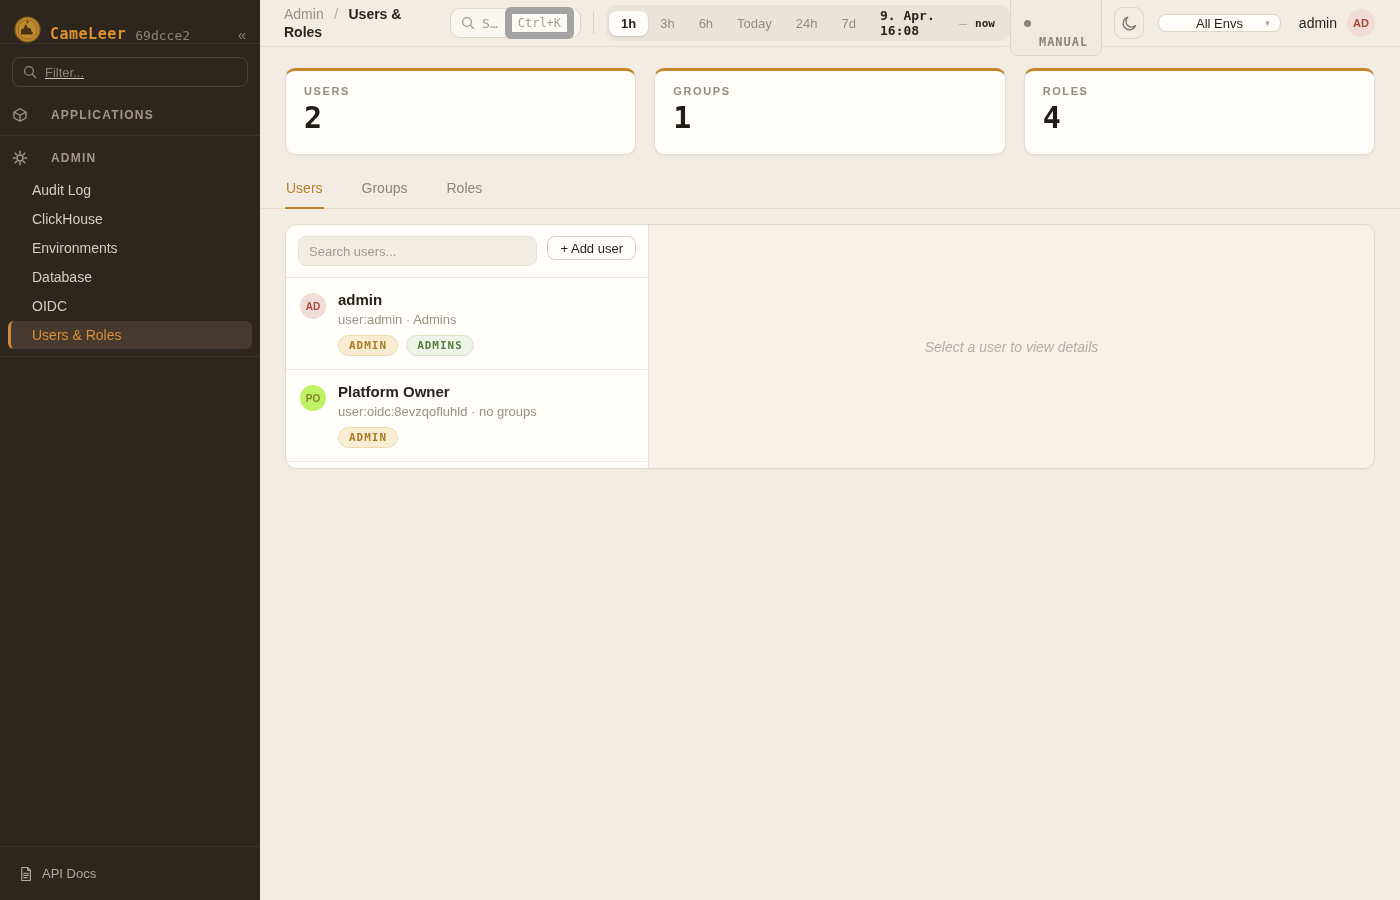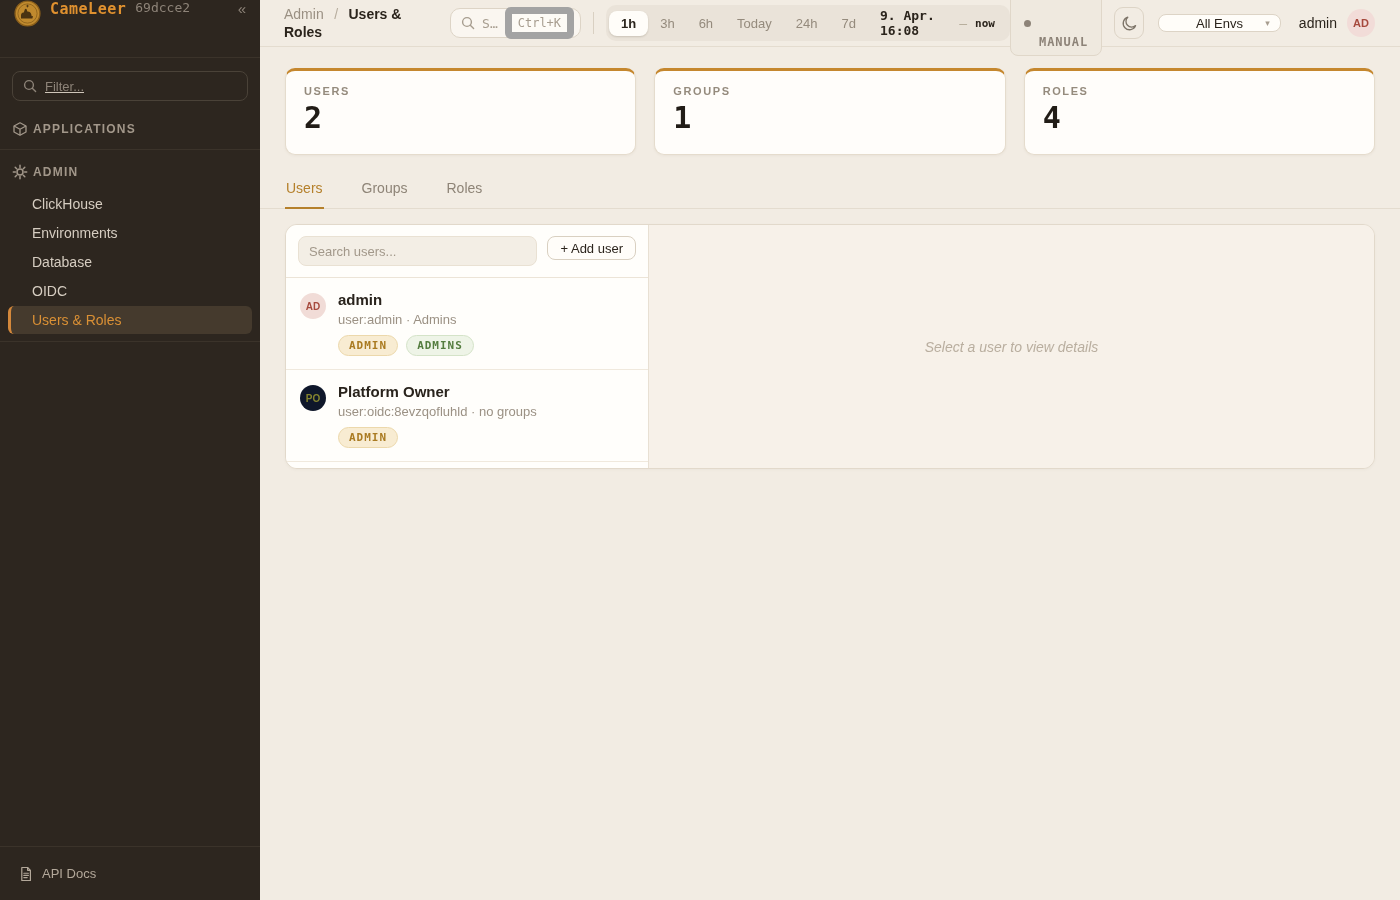--- a/index.html
+++ b/index.html
@@ -12,38 +12,38 @@
   }
   .mono { font-family:"DejaVu Sans Mono", monospace; }
   .app { display:flex; width:1400px; height:900px; }
 
   
   .sidebar {
     width:260px; height:900px; background:#2d261f;
     display:flex; flex-direction:column; flex-shrink:0;
   }
   .sb-head {
-    height:58px; display:flex; align-items:flex-start; gap:9px;
+    height:44px; display:flex; align-items:flex-end; gap:9px;
     padding:0 14px; border-bottom:1px solid #3b332a;
   }
   .logo-badge { width:27px; height:27px; flex-shrink:0; }
   .logo-name { font-family:"DejaVu Sans Mono", monospace; font-weight:bold; font-size:15px; color:#e0912f; letter-spacing:0.5px; }
   .logo-build { font-family:"DejaVu Sans Mono", monospace; font-size:13px; color:#8d8378; }
   .collapse { margin-left:auto; color:#8d8378; font-size:15px; cursor:pointer; }
   .sb-filter {
     margin:13px 12px 10px; height:30px; display:flex; align-items:center; gap:8px;
     border:1px solid #4a4238; border-radius:8px; padding:0 10px; background:transparent;
   }
   .sb-filter input {
     background:transparent; border:none; outline:none; color:#cfc6ba;
     font-size:13px; width:100%; font-family:"Liberation Sans", sans-serif;text-decoration:underline;
   }
   .sb-filter input::placeholder { color:#8d8378; }
   .sb-section {
-    display:flex; align-items:center; gap:5px; padding:10px 12px 8px;
+    display:flex; align-items:center; gap:23px; padding:10px 12px 8px;
     color:#a2978a; font-size:12px; font-weight:bold; letter-spacing:1.2px;
   }
   .sb-sep { border-bottom:1px solid #3b332a; margin:4px 0; }
   .sb-items { padding:2px 8px; }
   .sb-item {
     height:28px; display:flex; align-items:center; padding-left:24px;
     color:#d6cdc1; font-size:14px; border-radius:6px; cursor:pointer; margin-bottom:1px;
   }
   .sb-item.active {
     background:#453a2d; color:#da9035;
@@ -146,21 +146,21 @@
   .add-btn {
     height:24px; padding:0 12px; background:#fffdf9; border:1px solid #d9d0c1; border-radius:8px;
     font-size:13px; color:#2b241c; cursor:pointer; white-space:nowrap; font-family:"Liberation Sans", sans-serif;
   }
   .urow { display:flex; gap:12px; padding:13px 14px; border-bottom:1px solid #f0e9dd; cursor:pointer; }
   .uavatar {
     width:26px; height:26px; border-radius:50%; flex-shrink:0; margin-top:2px;
     display:flex; align-items:center; justify-content:center; font-size:10px; font-weight:bold;
   }
   .uavatar.ad { background:#f1dcd7; color:#a64a3e; }
-  .uavatar.po { background:#0f172a; color:#85842e; }
+  .uavatar.po { background:#bef264; color:#85842e; }
   .uname { font-size:15px; font-weight:bold; color:#29231c; }
   .umeta { font-size:13px; color:#9b9184; margin-top:4px; }
   .ubadges { display:flex; gap:8px; margin-top:8px; }
   .badge {
     font-family:"DejaVu Sans Mono", monospace; font-size:11px; font-weight:bold; letter-spacing:1px;
     padding:3px 10px; border-radius:999px; border:1px solid;
   }
   .badge.admin { background:#f8ecd2; border-color:#ecd8ab; color:#aa7b22; }
   .badge.group { background:#eef4e7; border-color:#d4e3c8; color:#547d3f; }
   .oidc-pill {
@@ -222,20 +222,21 @@
             <g stroke="#a2978a" stroke-width="1.5" stroke-linecap="round">
               <circle cx="8" cy="8" r="3" fill="none"></circle>
               <path d="M8 1.3 V3.4 M8 12.6 V14.7 M1.3 8 H3.4 M12.6 8 H14.7 M3.2 3.2 L4.7 4.7 M11.3 11.3 L12.8 12.8 M12.8 3.2 L11.3 4.7 M4.7 11.3 L3.2 12.8"></path>
             </g>
           </svg>
       </span>
       <span>ADMIN</span>
     </div>
 
     <nav class="sb-items">
+      <div class="sb-item">Audit Log</div>
       <div class="sb-item">ClickHouse</div>
       <div class="sb-item">Environments</div>
       <div class="sb-item">Database</div>
       <div class="sb-item">OIDC</div>
       <div class="sb-item active">Users &amp; Roles</div>
     </nav>
     <div class="sb-sep"></div>
 
     <div class="sb-foot">
       <span>

